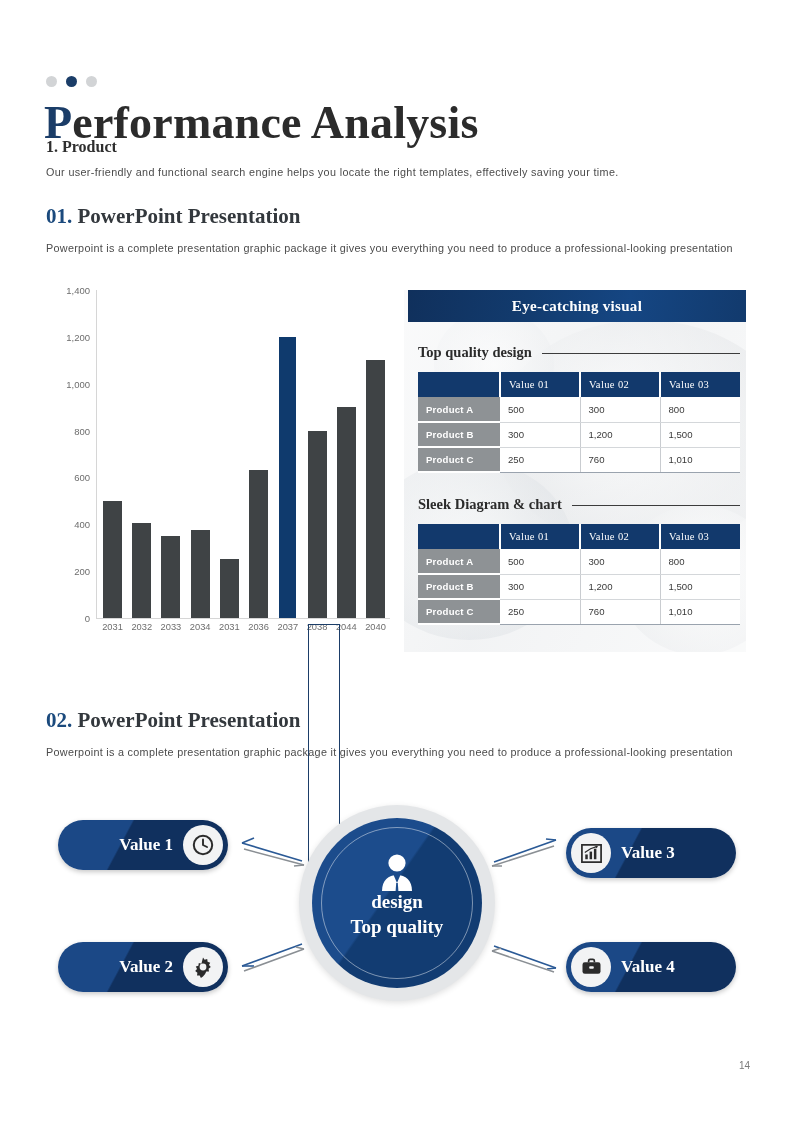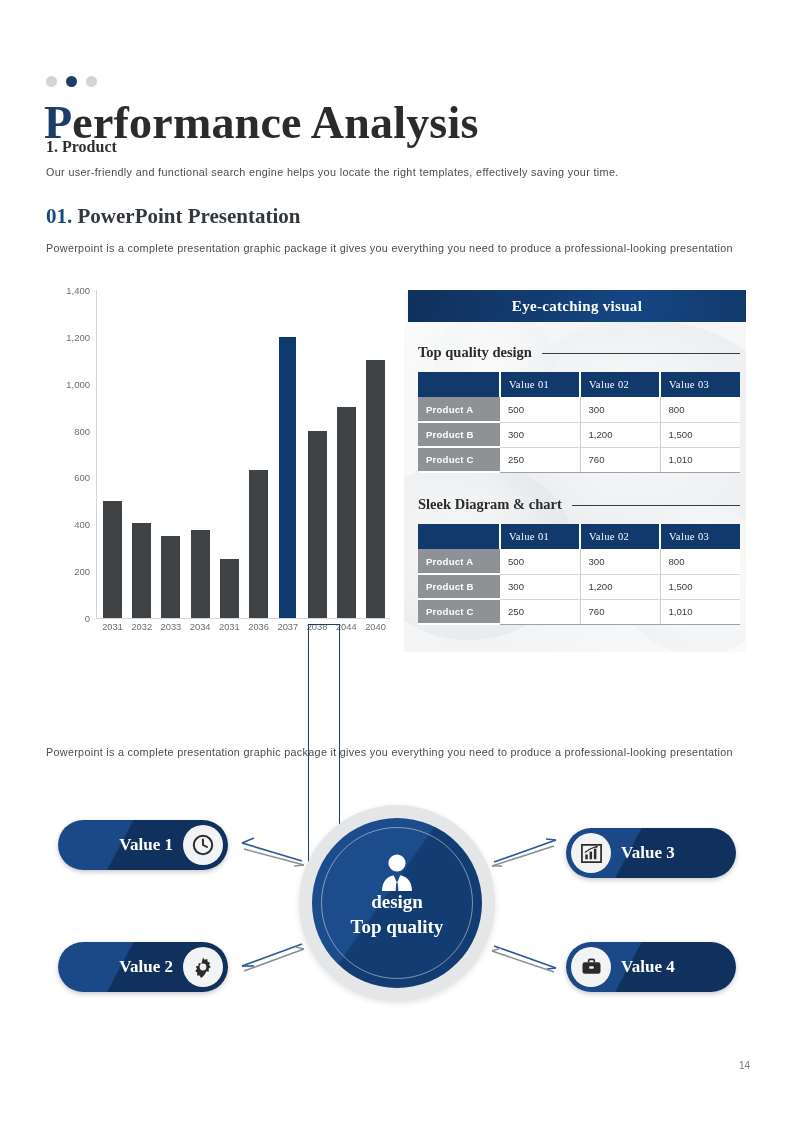--- a/index.html
+++ b/index.html
@@ -353,20 +353,21 @@
               <th class="colA">Product C</th>
               <td class="colB">250</td>
               <td class="colC">760</td>
               <td class="colD">1,010</td>
             </tr>
           </tbody>
         </table>
     </div>
   </div>
 
+  <div class="sec-head" id="sec2-head"><span class="num">02.</span><span> PowerPoint Presentation</span></div>
   <div class="sec-body" id="sec2-body">Powerpoint is a complete presentation graphic package it gives you everything you need to produce a professional-looking presentation</div>
 
   <div class="diagram">
 
     <div class="arrow" style="left:196px; top:32px;">
       <svg width="66" height="36" viewBox="0 0 66 36">
         <path d="M2 11 L62 29" stroke="#2b5a96" stroke-width="1.6" fill="none"></path>
         <path d="M2 11 L14 6" stroke="#2b5a96" stroke-width="1.6" fill="none"></path>
         <path d="M4 17 L64 33" stroke="#8a8f94" stroke-width="1.5" fill="none"></path>
         <path d="M64 33 L54 34" stroke="#8a8f94" stroke-width="1.5" fill="none"></path>

